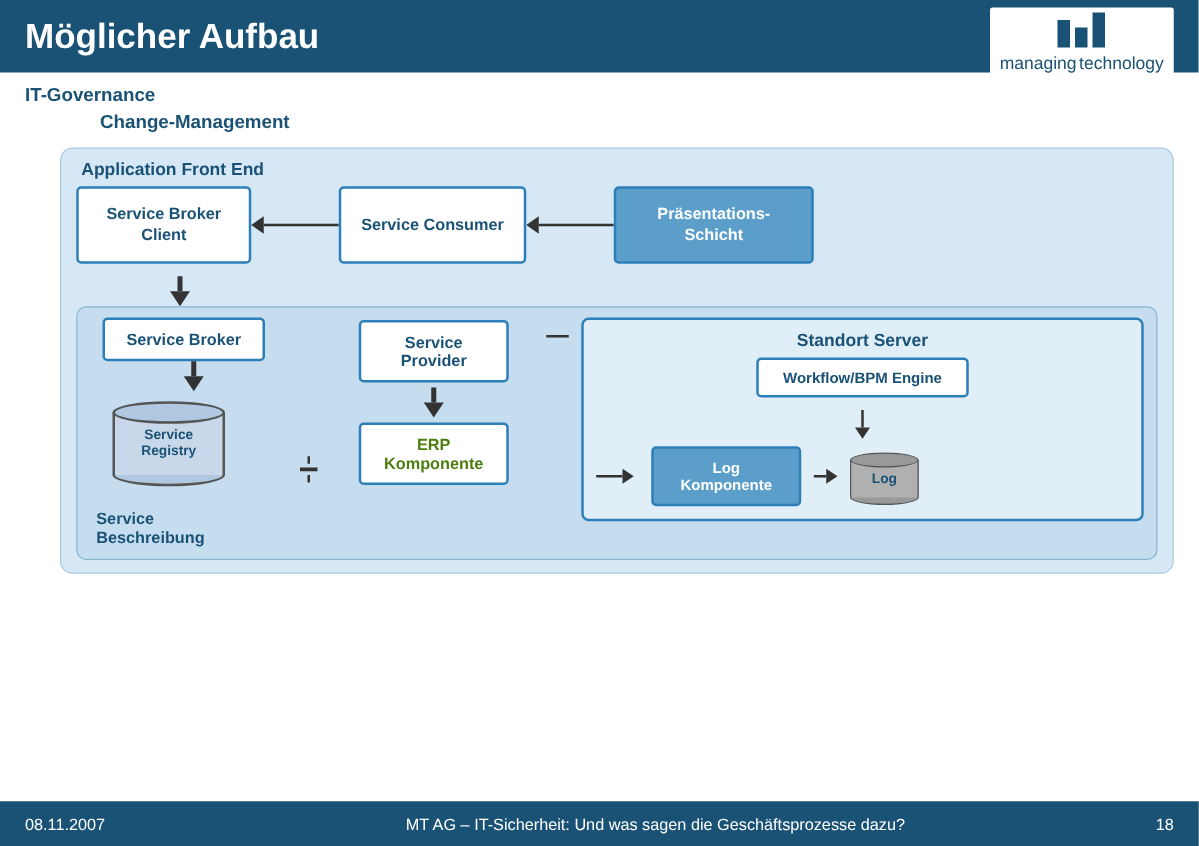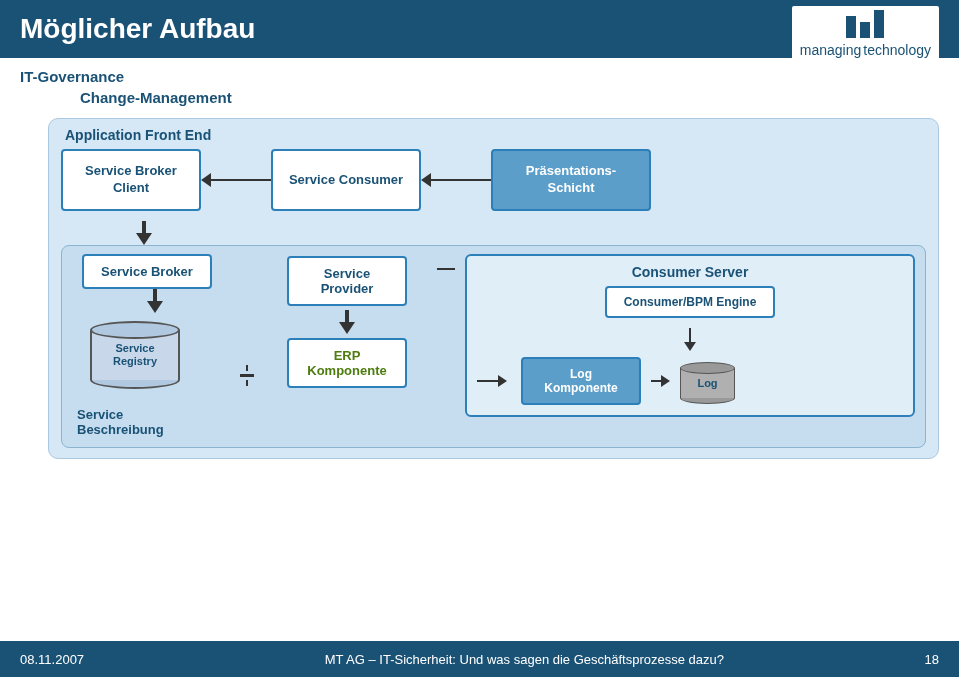--- a/index.html
+++ b/index.html
@@ -528,24 +528,24 @@
       </div>
 
       <div style="display:flex; align-items:flex-start; padding-top:14px; width:18px; flex-shrink:0;">
         <div style="display:flex; align-items:center; width:18px;">
           <div style="width:18px; height:2px; background:#333;"></div>
         </div>
       </div>
 
       <div class="right-panel">
         <div class="standort-container">
-          <div class="standort-label">Consumer Server</div>
+          <div class="standort-label">Standort Server</div>
 
           <div class="box-workflow">
-            <span>Consumer/BPM Engine</span>
+            <span>Workflow/BPM Engine</span>
           </div>
 
           <div style="display:flex; flex-direction:column; align-items:center; margin: 0 auto; width:4px; margin-bottom:6px;">
             <div style="width:2px; height:14px; background:#333;"></div>
             <div style="width:0;height:0;border-left:6px solid transparent;border-right:6px solid transparent;border-top:9px solid #333;"></div>
           </div>
 
           <div style="display:flex; align-items:center; gap:10px;">
 
             <div style="display:flex; align-items:center; width:30px; margin-right:4px;">

